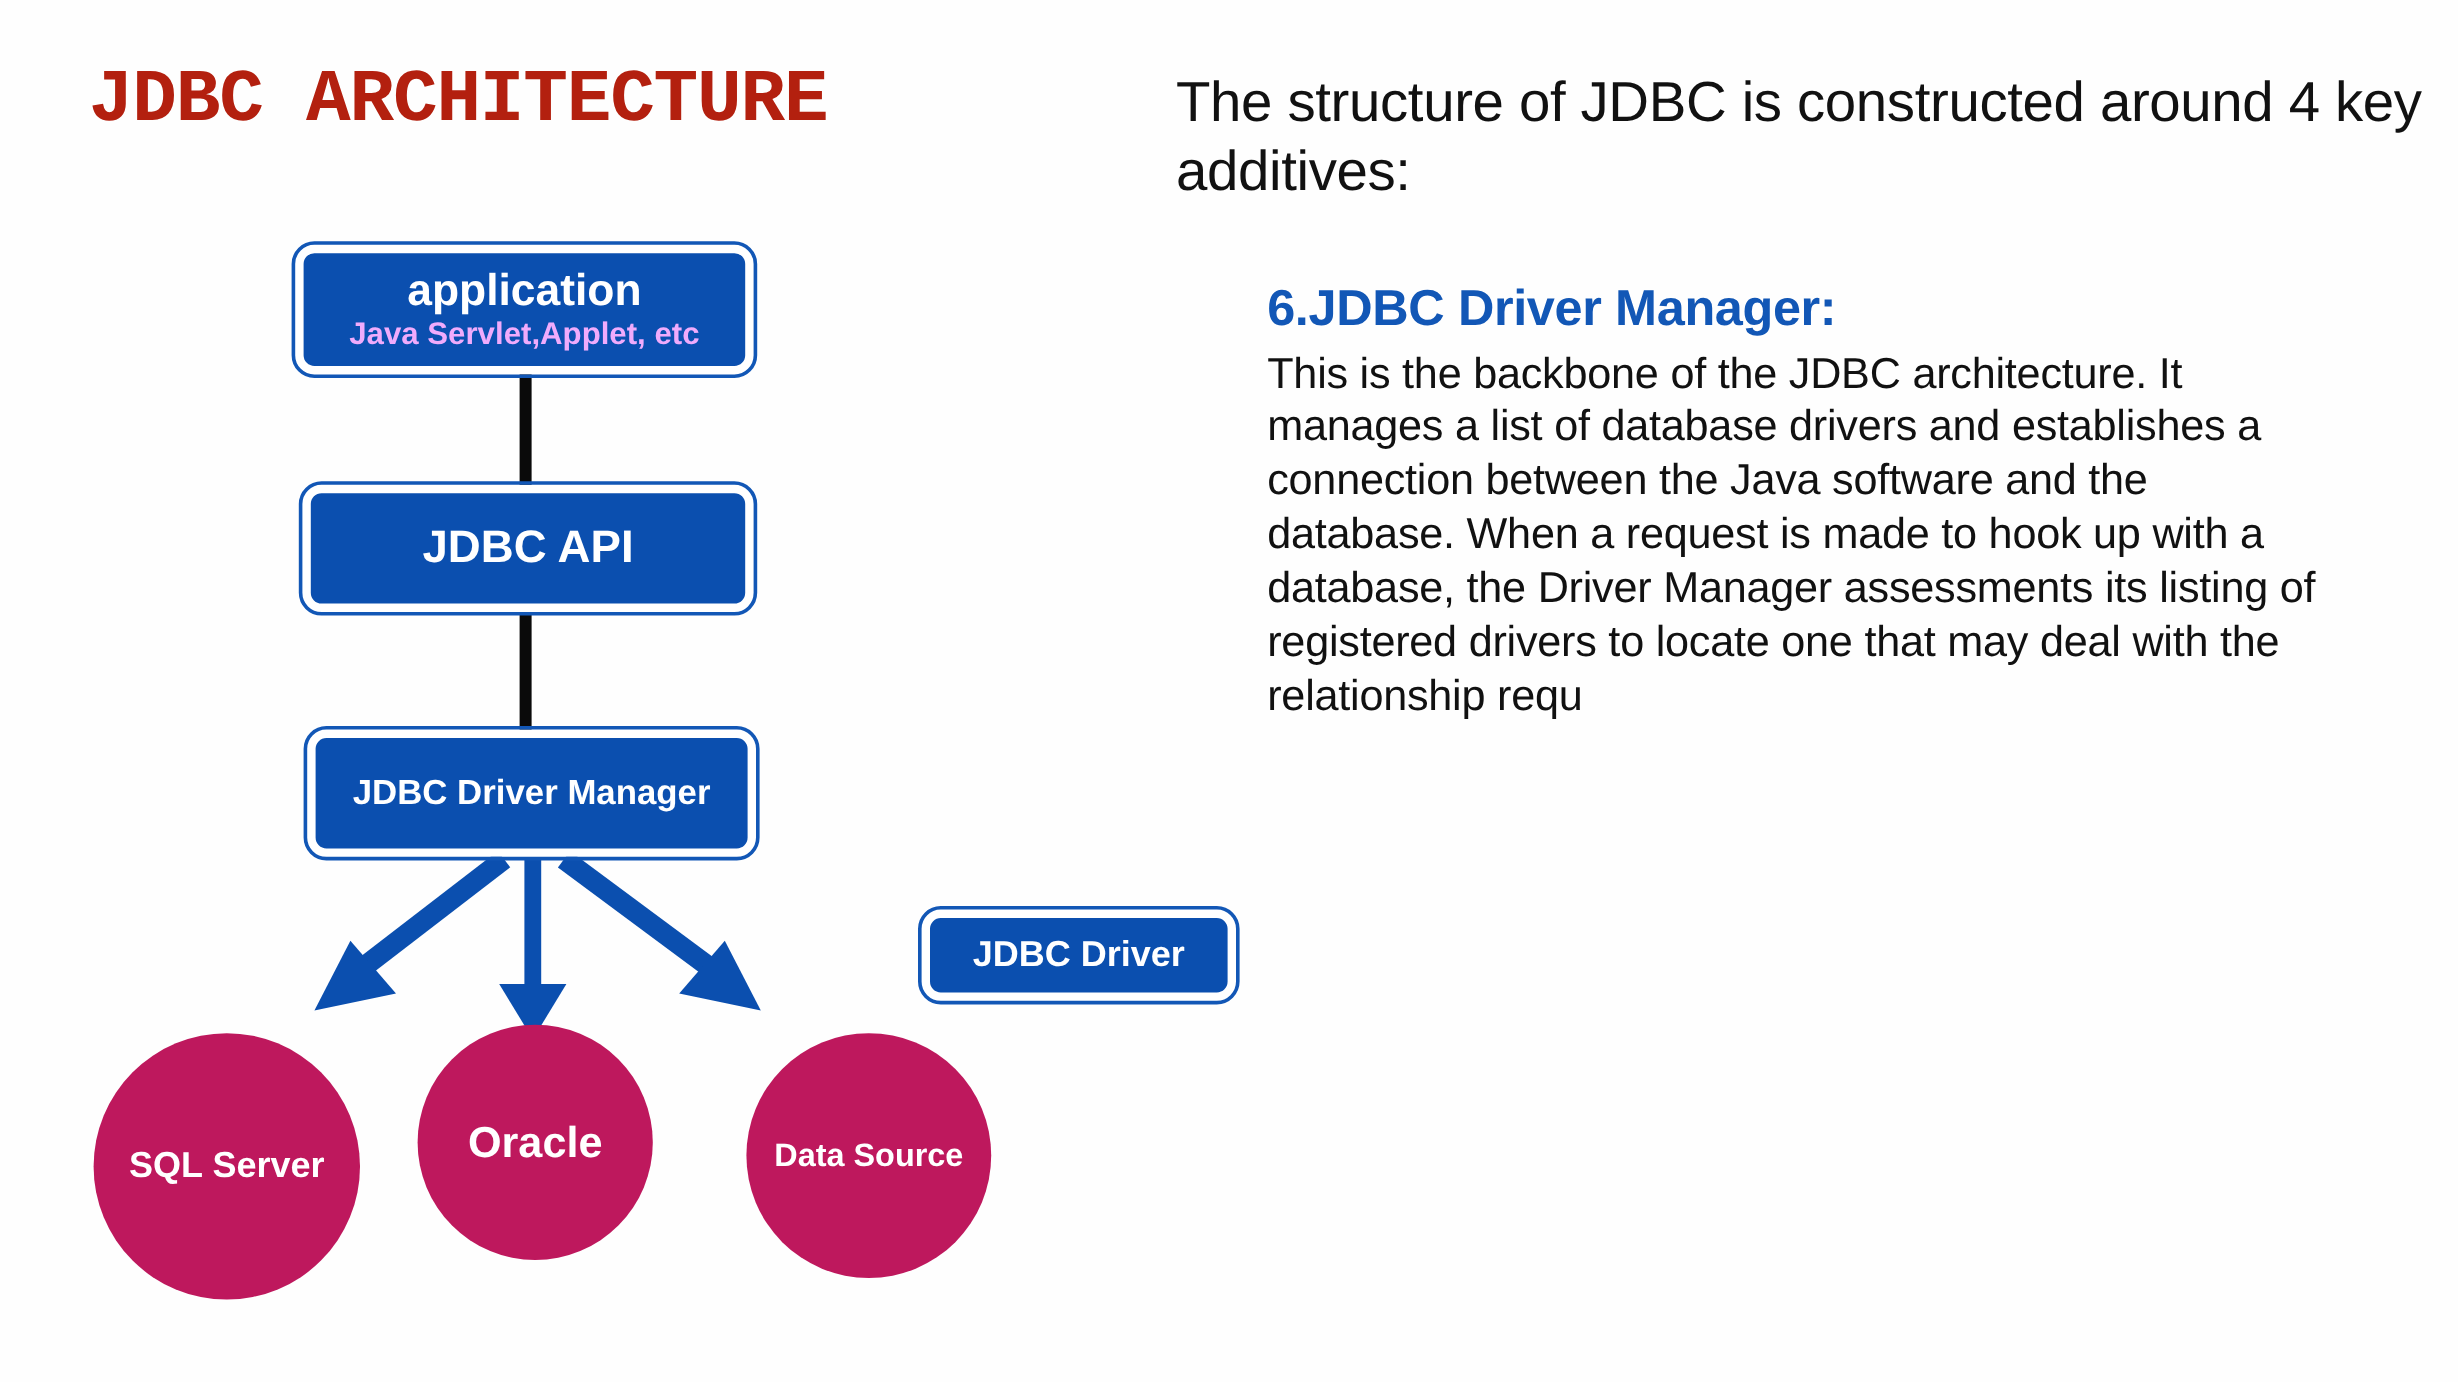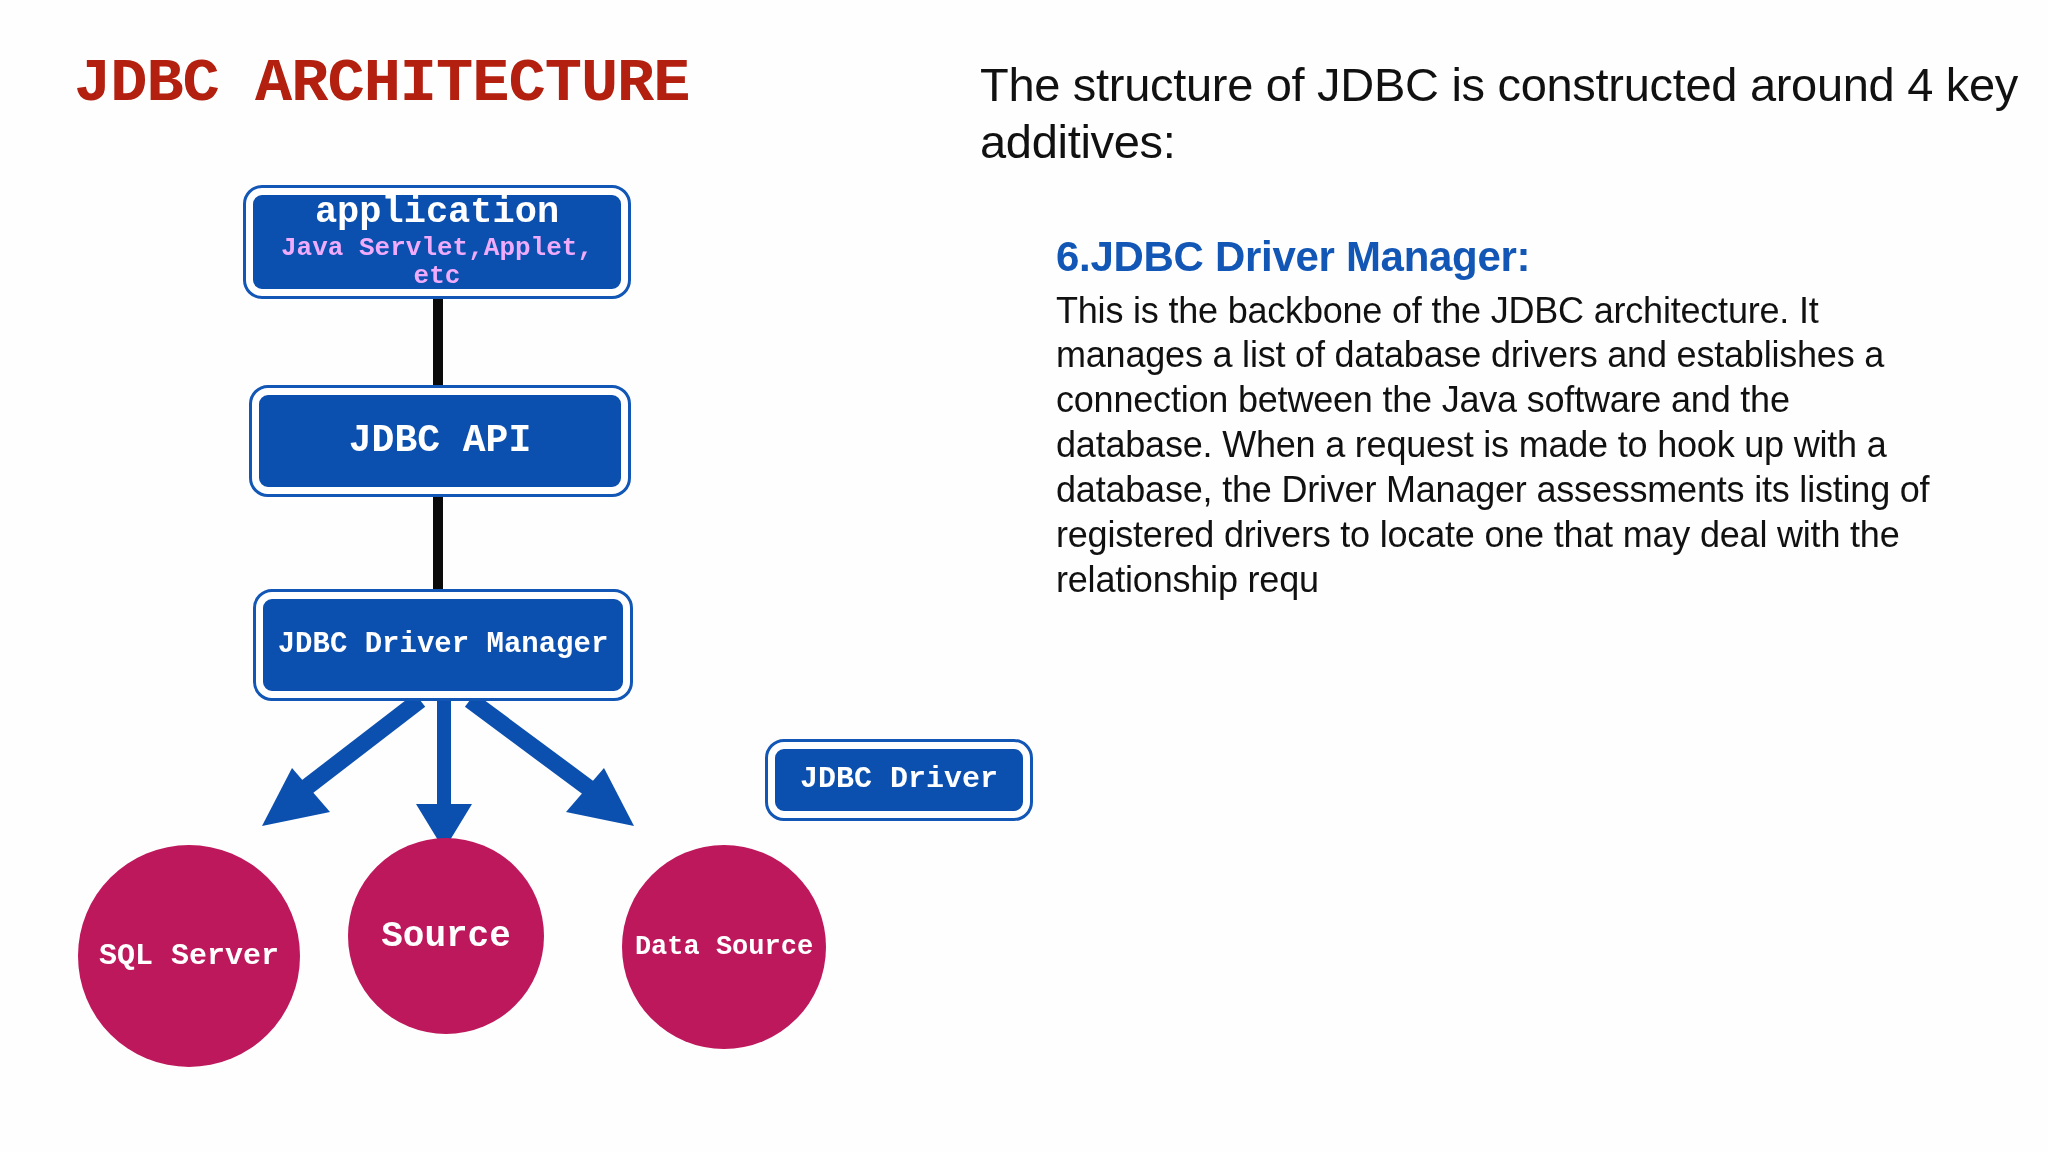--- a/index.html
+++ b/index.html
@@ -25,24 +25,23 @@
     font-weight: bold;
     letter-spacing: -1px;
     color: #B3200F;
     white-space: nowrap;
     font-family: Liberation Mono, monospace;
   }
 
   #diagram {
     position: absolute;
     left: 0;
-    top: 0;
+    top: 16px;
     width: 1000px;
     height: 820px;
-    font-family: Liberation Mono, monospace;
   }
 
   
   .node-box {
     position: absolute;
     box-sizing: border-box;
     background: #0B4FAF;
     border: 7px solid #ffffff;
     outline: 3px solid #1257B6;
     border-radius: 16px;
@@ -214,21 +213,21 @@
   </div>
 
   <div class="node-box" id="box-jdbc-driver">
     <div class="node-title">JDBC Driver</div>
   </div>
 
   <div class="db-circle" id="circle-sql-server">
     <span>SQL Server</span>
   </div>
   <div class="db-circle" id="circle-oracle">
-    <span>Source</span>
+    <span>Oracle</span>
   </div>
   <div class="db-circle" id="circle-data-source">
     <span>Data Source</span>
   </div>
 
 </div>
 
 <div id="text-column">
   <div id="intro-text">The structure of JDBC is constructed around 4 key additives:</div>
 

